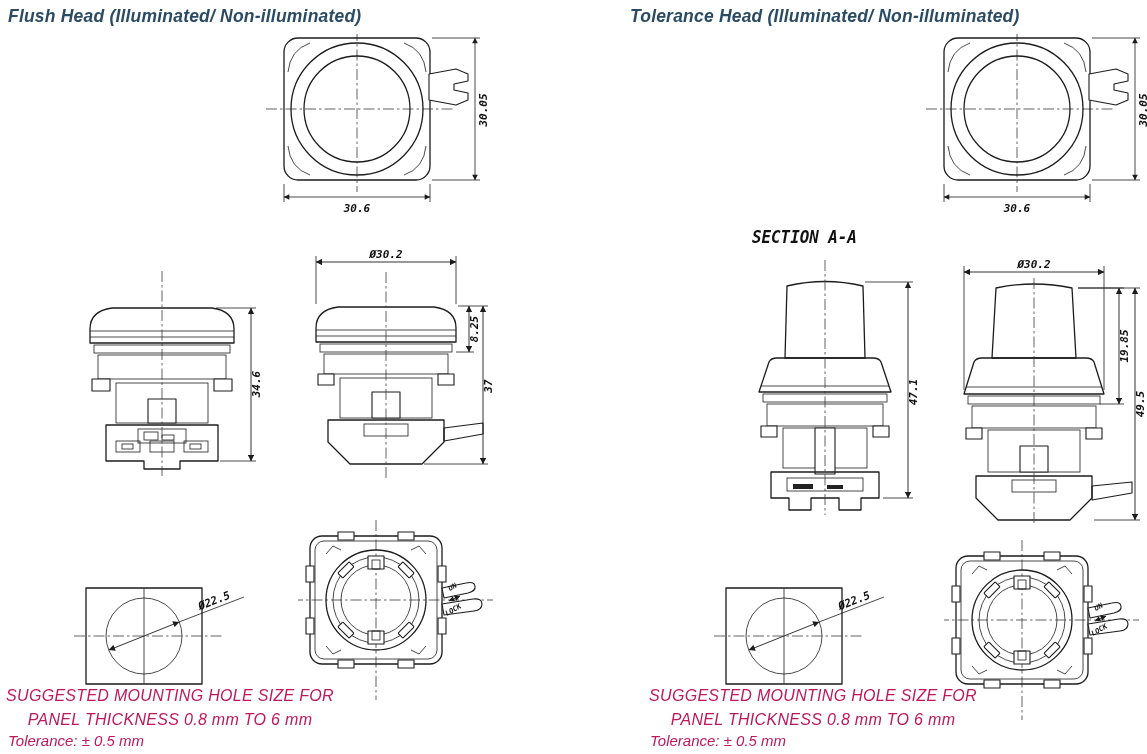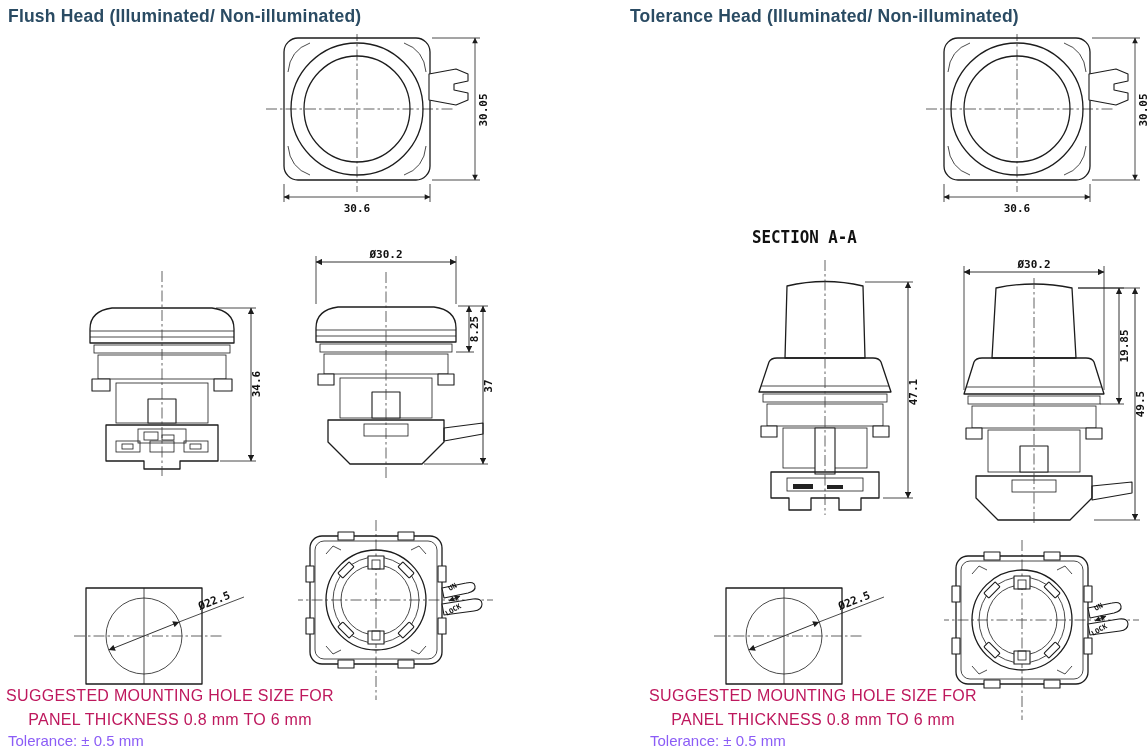--- a/index.html
+++ b/index.html
@@ -1,23 +1,23 @@
 <!DOCTYPE html>
 <html><head>
 <meta charset="utf-8">
 <style>
   html,body{margin:0;padding:0;background:#fff;}
   .canvas{position:relative;width:1147px;height:754px;background:#fff;overflow:hidden;
-          font-family:"Liberation Sans", sans-serif;}
+          font-family:"Liberation Sans", sans-serif;font-style:italic;}
   .title{position:absolute;font-size:17.5px;font-weight:bold;color:#2a4b63;letter-spacing:.2px;}
   .section-label{position:absolute;font-family:"DejaVu Sans Mono", monospace;font-weight:bold;
           font-size:18px;color:#111;transform:scaleX(.88);transform-origin:left;}
   .notes{position:absolute;width:330px;text-align:center;color:#be185d;font-size:16px;
           letter-spacing:.3px;line-height:1.5;}
-  .tolerance{position:absolute;color:#8b5cf6;font-size:15px;}
+  .tolerance{position:absolute;color:#be185d;font-size:15px;}
   svg{position:absolute;overflow:visible;}
   .ol{fill:none;stroke:#1c1c1c;stroke-width:1.3;stroke-linejoin:round;}
   .ow{fill:#fff;stroke:#1c1c1c;stroke-width:1.1;stroke-linejoin:round;}
   .thin{fill:none;stroke:#1c1c1c;stroke-width:.8;}
   .cl{fill:none;stroke:#3a3a3a;stroke-width:.8;stroke-dasharray:11 3 2.5 3;}
   .ext{fill:none;stroke:#1c1c1c;stroke-width:.8;}
   .dimtxt{font-family:"DejaVu Sans Mono", monospace;font-weight:bold;font-size:11px;fill:#111;}
   .dimtxt-sm{font-family:"DejaVu Sans Mono", monospace;font-weight:bold;font-size:7px;fill:#111;}
   .dark{fill:#222;stroke:none;}
 </style>

